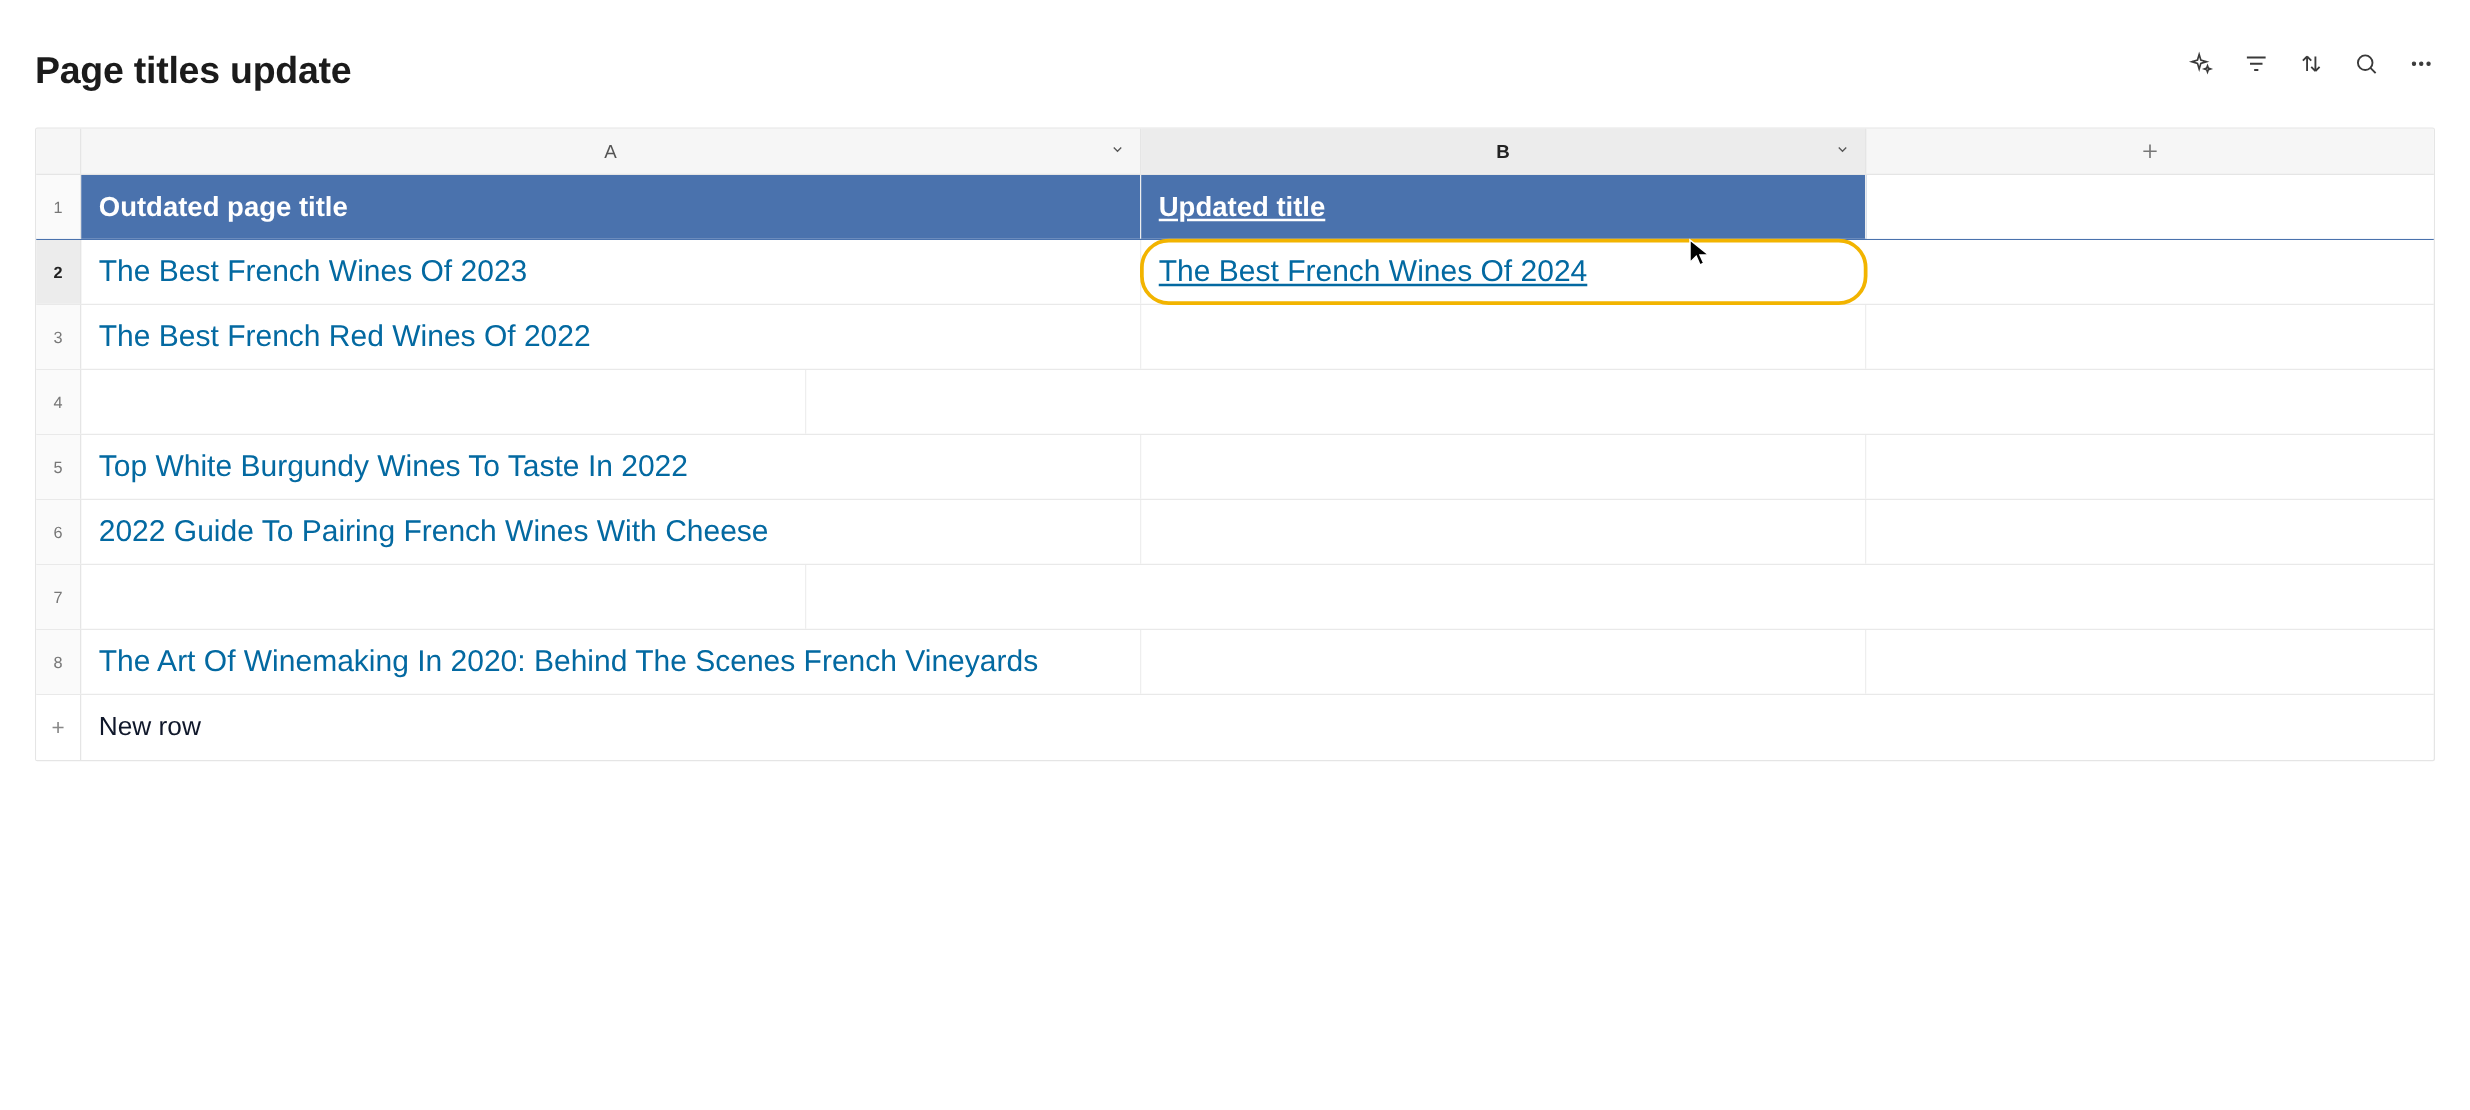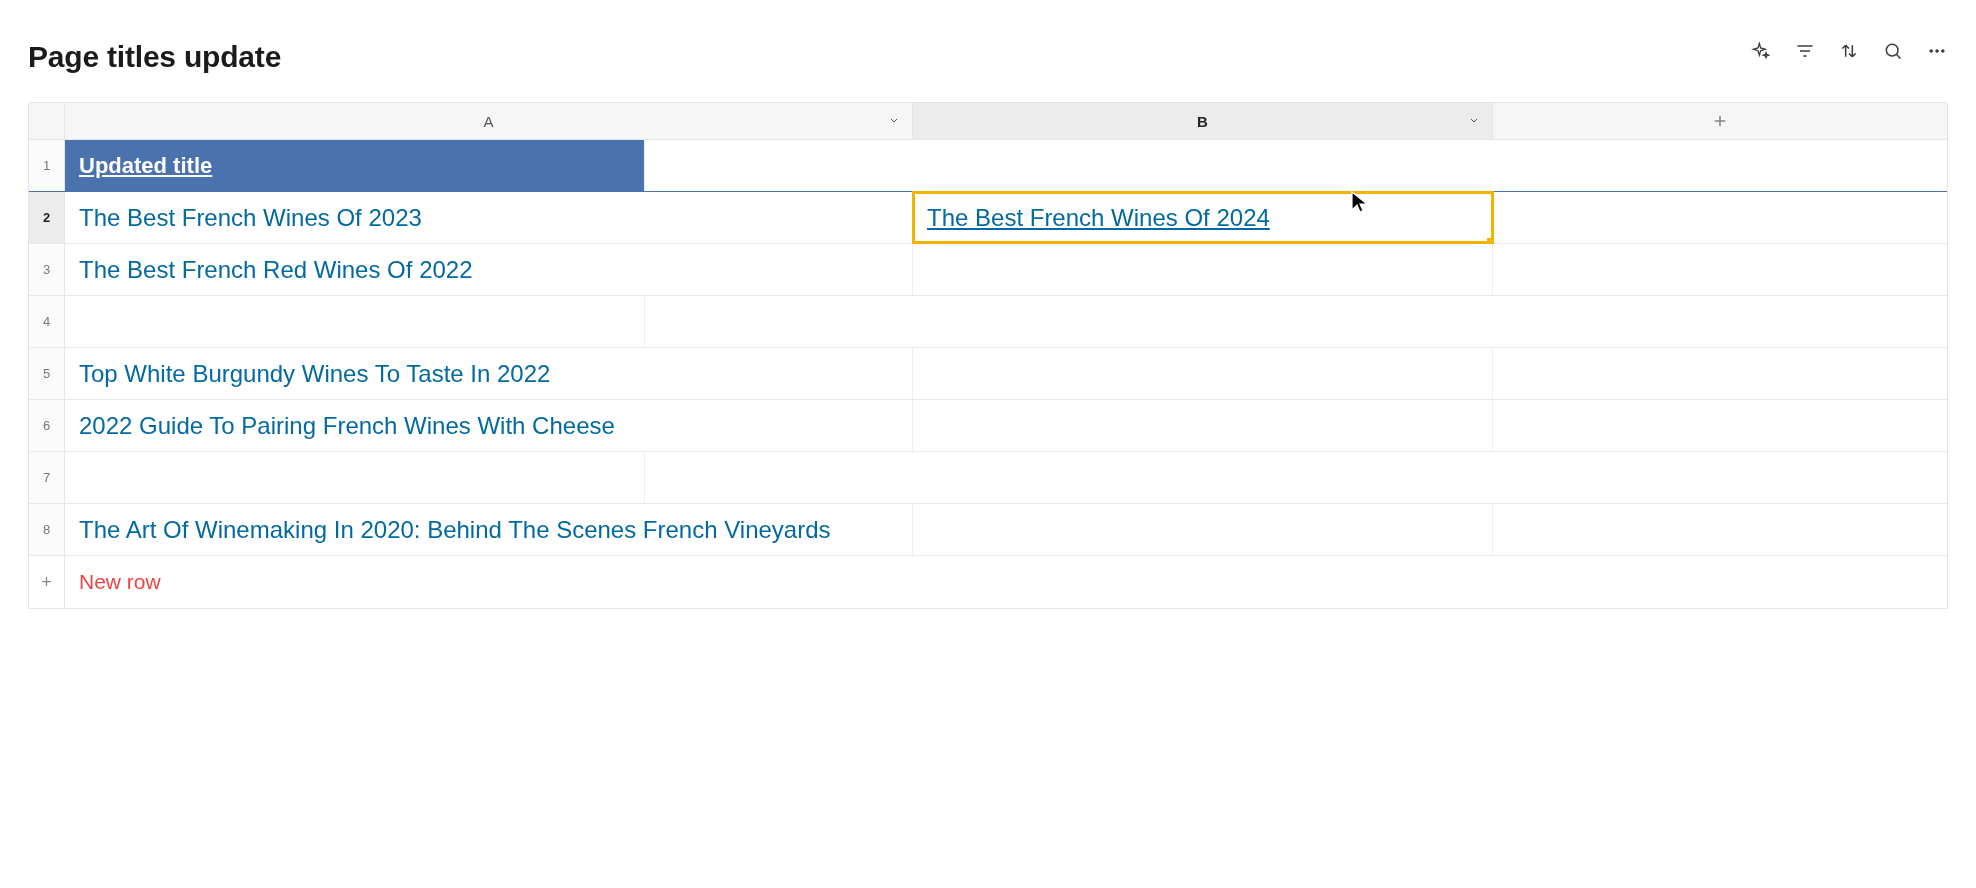--- a/index.html
+++ b/index.html
@@ -134,39 +134,40 @@
     font-size: 22px;
   }
   .row.header-row .cell-tail { background: #fff; }
   .row.header-row { border-bottom: 1px solid #4a72ad; }
 
   
   .cell.selected {
     outline: 3px solid #f2b400;
     outline-offset: -2px;
     z-index: 2;
+    border-radius: 22px;
   }
   .cell.selected::after {
     content: "";
     position: absolute;
     right: -3px;
     bottom: -3px;
     width: 8px;
     height: 8px;
     background: #f2b400;
   }
 
   
   .row.new .rownum {
     color: #888;
     font-size: 18px;
     background: #fff;
   }
   .row.new .cell {
-    color: #ef4444;
+    color: #0f172a;
     font-size: 21px;
   }
 
   
   .cursor {
     position: absolute;
     left: 1322px;
     top: 150px;
     pointer-events: none;
     z-index: 10;
@@ -239,20 +240,21 @@
       <div class="col-add">
         <svg width="16" height="16" viewBox="0 0 24 24" fill="none" stroke="#777" stroke-width="2">
             <line x1="12" y1="4" x2="12" y2="20"></line>
             <line x1="4" y1="12" x2="20" y2="12"></line>
           </svg>
       </div>
     </div>
 
     <div class="row header-row">
       <div class="rownum">1</div>
+      <div class="cell cell-a">Outdated page title</div>
       <div class="cell cell-b">Updated title</div>
       <div class="cell cell-tail"></div>
     </div>
 
     <div class="row">
       <div class="rownum active">2</div>
       <div class="cell cell-a">The Best French Wines Of 2023</div>
       <div class="cell cell-b selected">The Best French Wines Of 2024</div>
       <div class="cell cell-tail"></div>
     </div>

